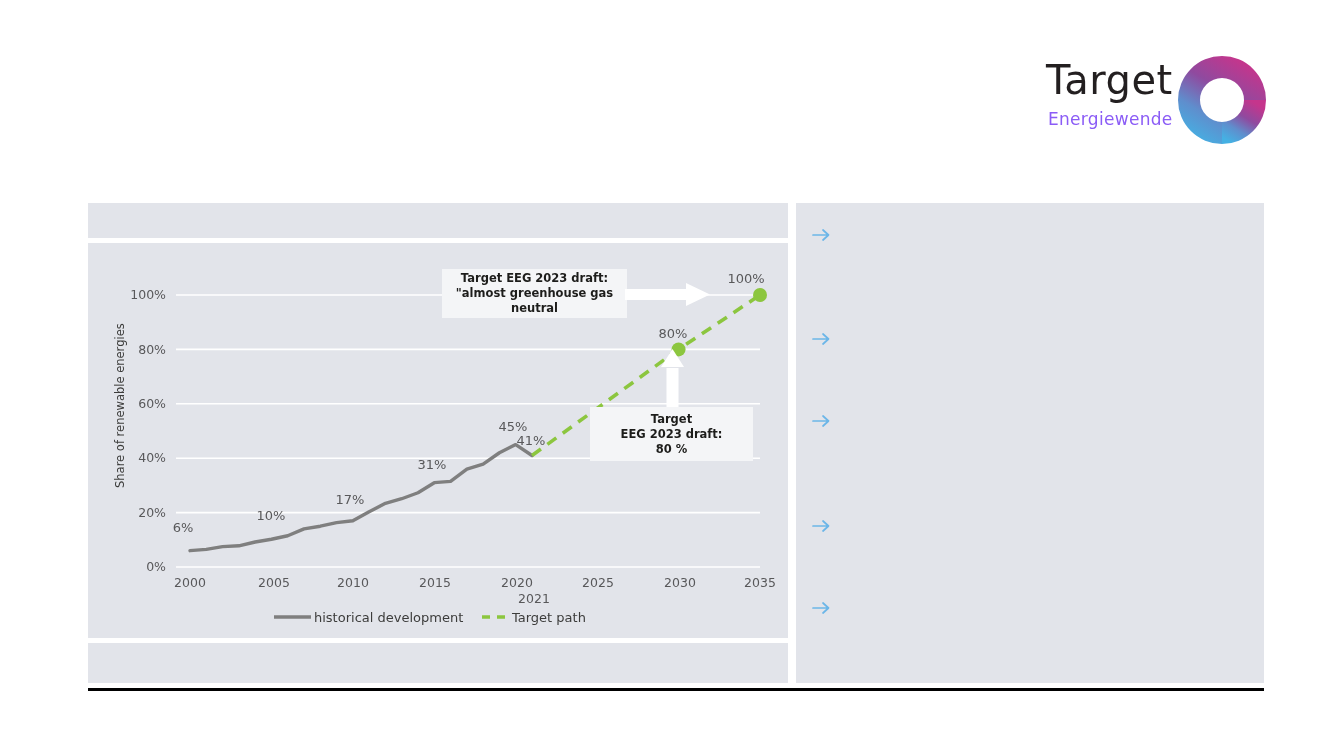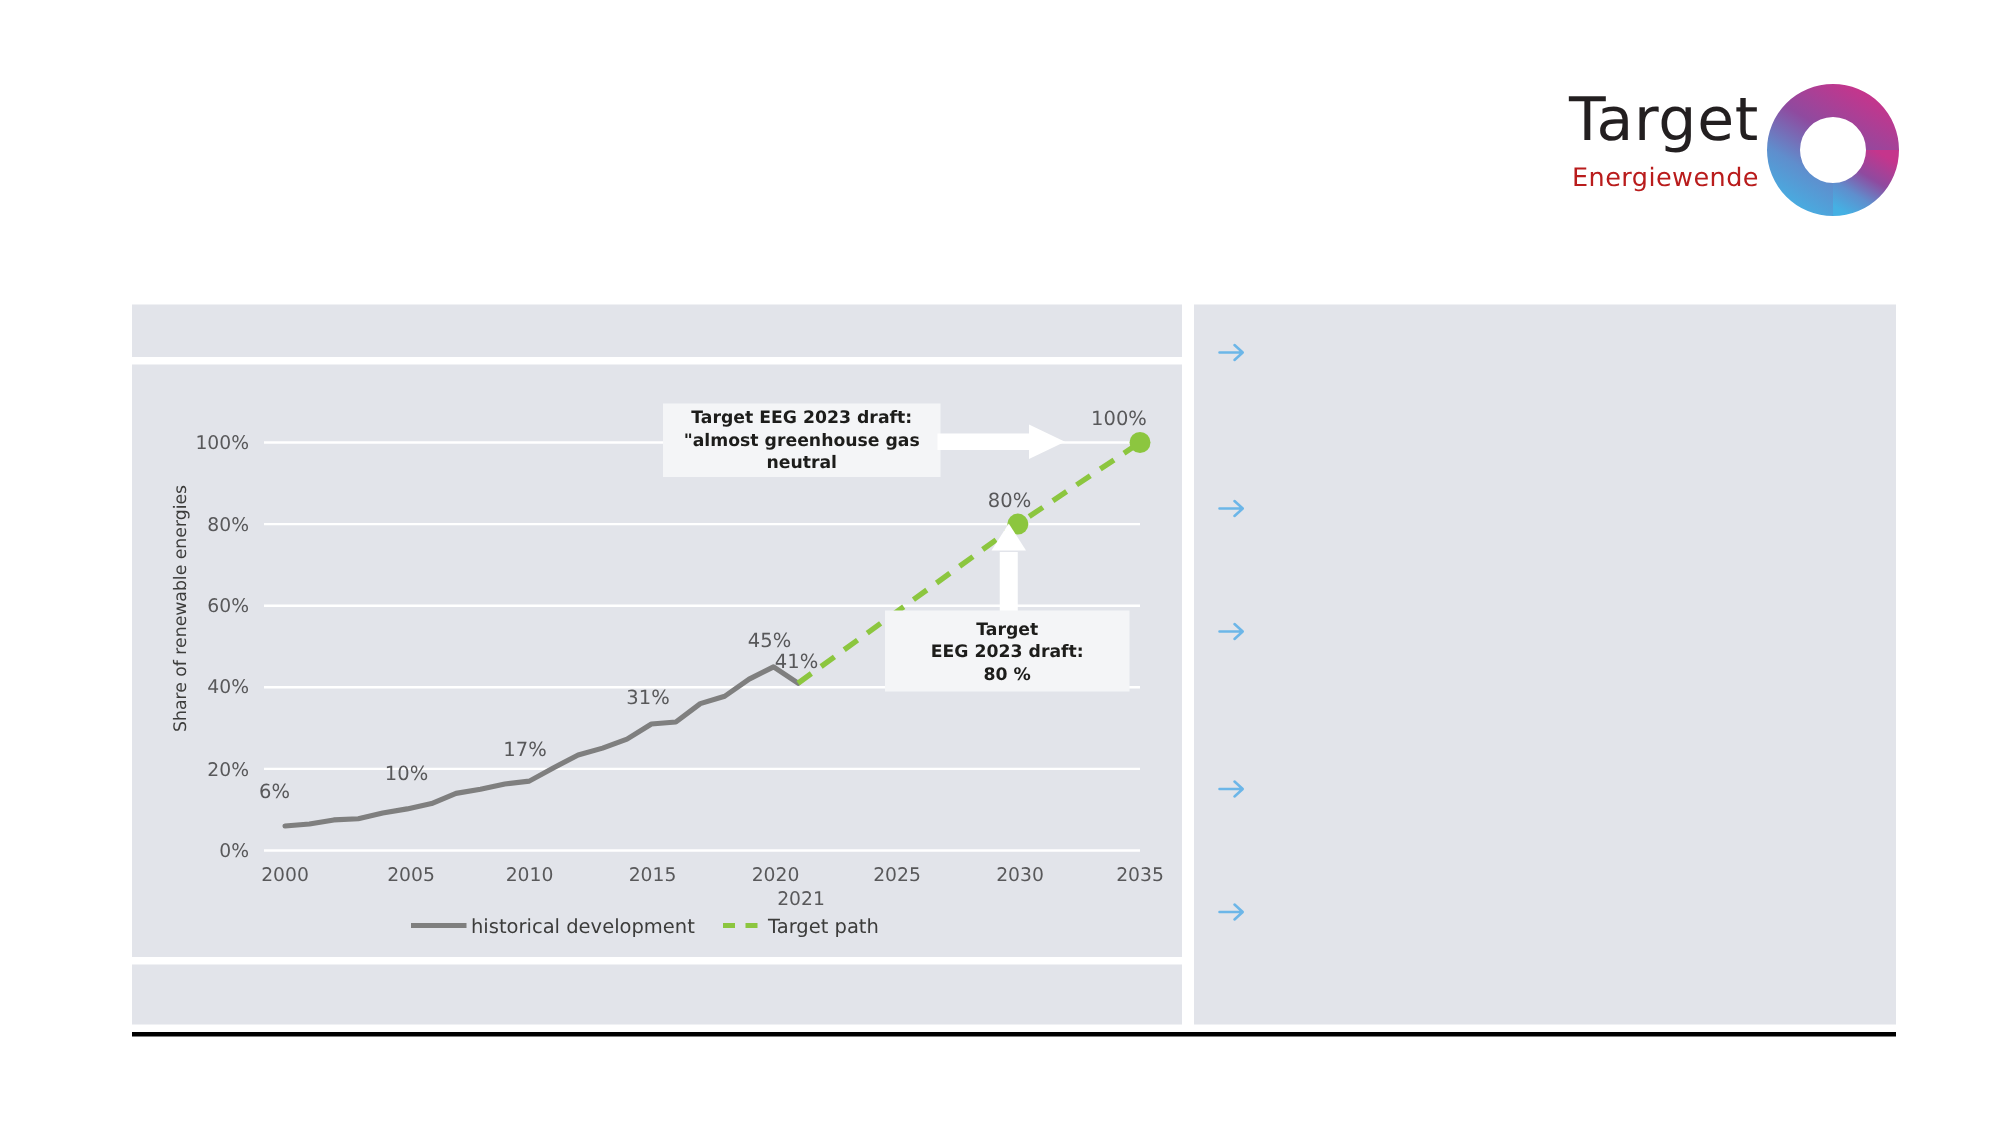--- a/index.html
+++ b/index.html
@@ -31,21 +31,21 @@
     letter-spacing: 0.5px;
     color: #231f20;
     line-height: 1;
   }
   #logo .logo-sub {
     position: absolute;
     left: 2px; top: 55px;
     font-family: "DejaVu Sans", "Liberation Sans", sans-serif;
     font-size: 17px;
     letter-spacing: 0.3px;
-    color: #b91c1c;
+    color: #8b5cf6;
     line-height: 1;
   }
   #logo .logo-mark {
     position: absolute;
     left: 132px; top: 0px;
   }
 
   
   .band {
     position: absolute;

